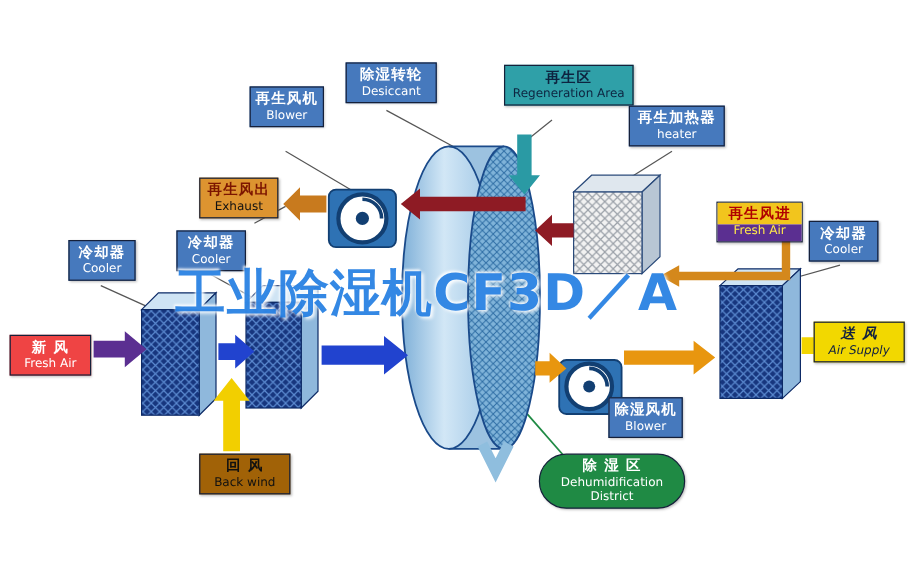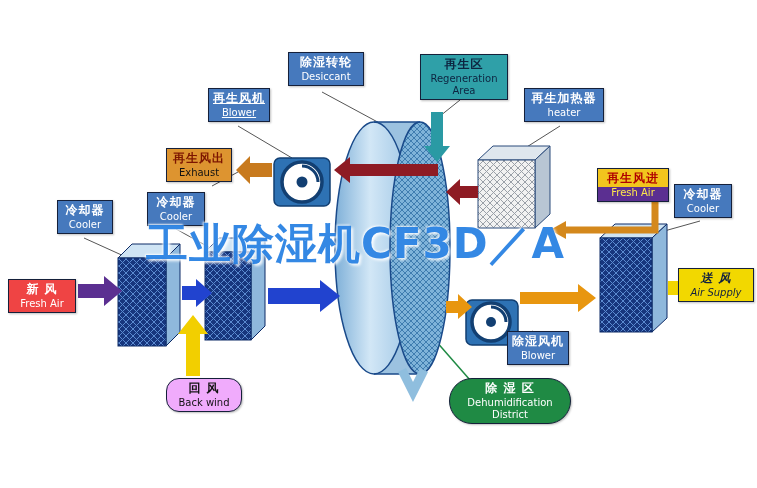--- a/index.html
+++ b/index.html
@@ -9,21 +9,21 @@
   .lbl{position:absolute;z-index:5;border:1px solid #15203a;text-align:center;box-sizing:border-box;
        box-shadow:1px 1px 2px rgba(0,0,0,.25);}
   .lbl .zh{display:block;font-size:12px;font-weight:bold;line-height:1.25;padding:2px 3px 1px;letter-spacing:1px;}
   .lbl .en{display:block;font-size:10px;line-height:1.2;padding:0 3px 2px;}
   .blue{background:#4679bd;color:#ffffff;}
   .teal{background:#2fa0a8;color:#0d2440;}
   .orangeL{background:#dd9430;color:#111;}
   .orangeL .zh{color:#7c1500;}
   .purpleL{background:#ef4444;color:#ffffff;}
   .yellowL{background:#f2d800;color:#102040;}
-  .backwindL{background:#f0abfc;color:#111;border-radius:13px;}
+  .backwindL{background:#a16207;color:#111;}
   .greenL{background:#1f8a44;color:#ffffff;}
   .regenin{border:1px solid #15203a;margin-top:20px;}
   .regenin .zh{background:#f2c51d;color:#b00000;}
   .regenin .en{background:#5b2f91;color:#ffe84a;}
   .watermark{position:absolute;left:146px;top:216px;z-index:8;font-size:42px;font-weight:700;
              color:rgba(24,120,224,0.88);white-space:nowrap;letter-spacing:1px;pointer-events:none;
              text-shadow:2px 2px 3px rgba(255,255,255,0.95),-1px -1px 2px rgba(255,255,255,0.85);}
 </style>
 </head>
 <body>
@@ -126,26 +126,26 @@
       <polygon fill="#e8960f" points="520,292 578,292 578,284 596,298 578,312 578,304 520,304"></polygon>
       <polygon fill="#f2d500" points="668,281 688,281 688,274 704,288 688,302 688,295 668,295"></polygon>
     </g>
   </svg>
 
   <div class="lbl blue" style="left:288px;top:52px;width:76px;">
     <span class="zh">除湿转轮</span>
     <span class="en">Desiccant</span>
   </div>
 
-  <div class="lbl teal" style="left:420px;top:54px;width:88px;">
+  <div class="lbl teal" style="left:420px;top:54px;width:108px;">
     <span class="zh">再生区</span>
     <span class="en">Regeneration Area</span>
   </div>
 
-  <div class="lbl blue" style="left:208px;top:88px;width:62px;text-decoration:underline;">
+  <div class="lbl blue" style="left:208px;top:72px;width:62px;">
     <span class="zh">再生风机</span>
     <span class="en">Blower</span>
   </div>
 
   <div class="lbl blue" style="left:524px;top:88px;width:80px;">
     <span class="zh">再生加热器</span>
     <span class="en">heater</span>
   </div>
 
   <div class="lbl orangeL" style="left:166px;top:148px;width:66px;">

